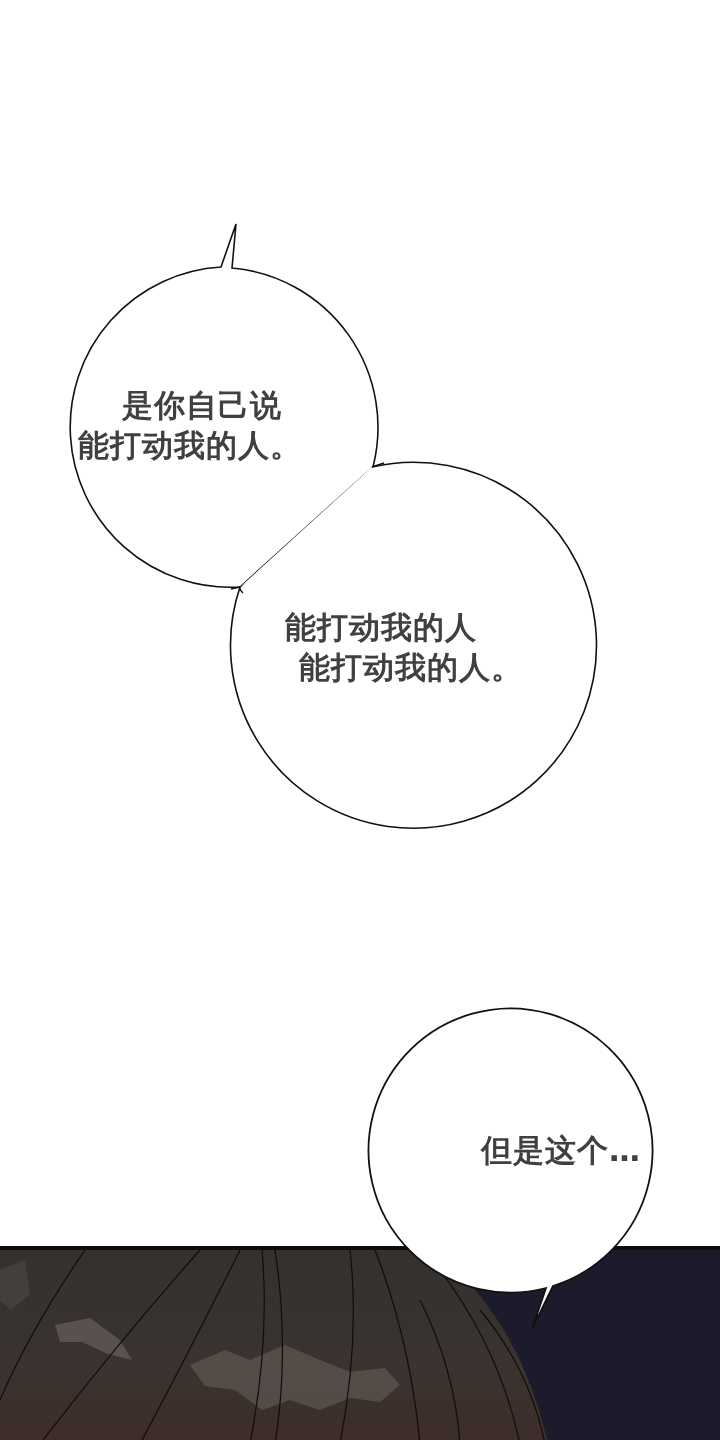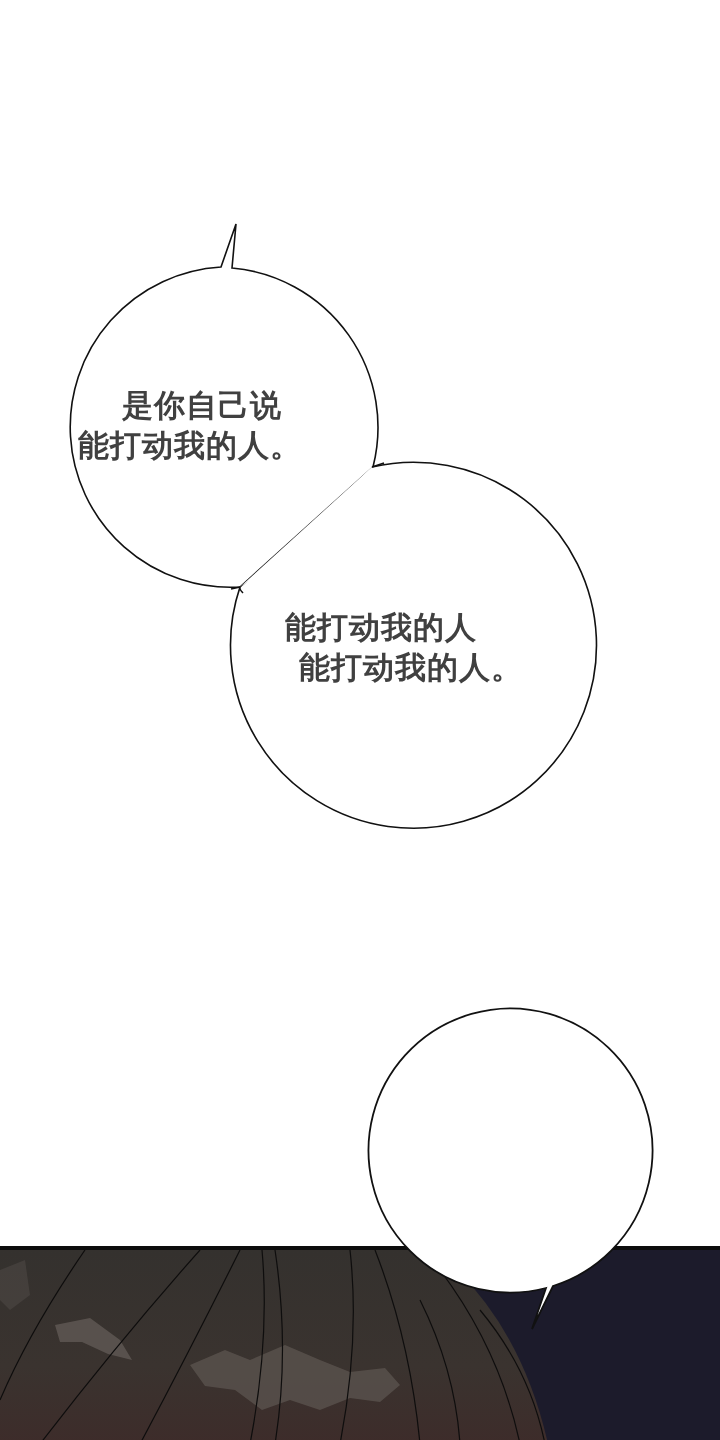--- a/index.html
+++ b/index.html
@@ -93,14 +93,17 @@
   <div class="bubble-text t1">
     <span class="l1">是你自己说</span>
     <span class="l2">能打动我的人。</span>
   </div>
 
   <div class="bubble-text t2">
     <span class="l1">能打动我的人</span>
     <span class="l2">能打动我的人。</span>
   </div>
 
+  <div class="bubble-text t3">
+    <span>但是这个…</span>
+  </div>
 
 </div>
 
 </body></html>

